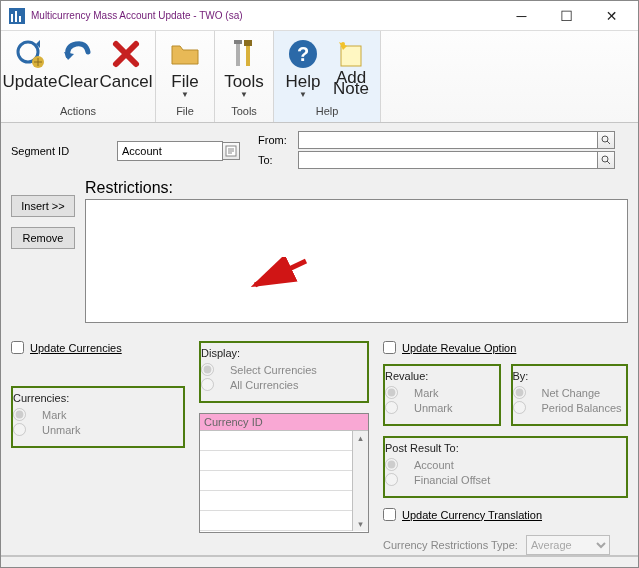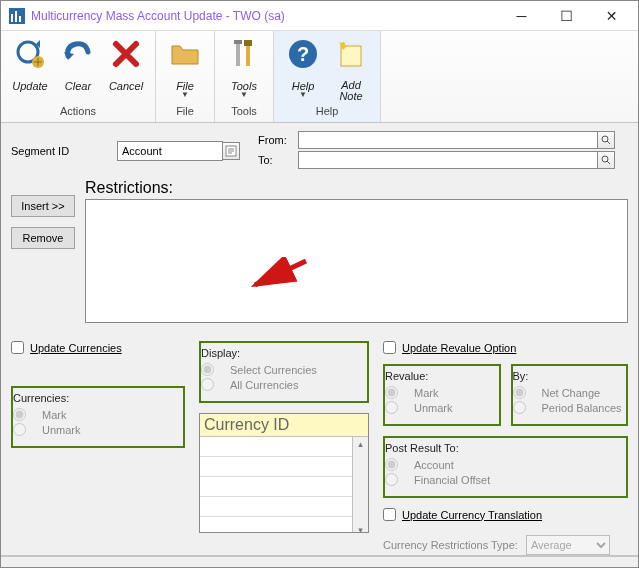--- a/index.html
+++ b/index.html
@@ -1,27 +1,27 @@
 <!DOCTYPE html>
 <html><head>
 <meta charset="utf-8">
 <style>
 * { box-sizing: border-box; margin: 0; padding: 0; }
 body { font-family: "Segoe UI", Tahoma, sans-serif; font-size: 11px; background: #fff; width: 639px; height: 568px; overflow: hidden; border: 1px solid #888; }
 .titlebar { display: flex; align-items: center; height: 30px; background: #fff; border-bottom: 1px solid #ddd; padding: 0 4px 0 8px; }
 .titlebar .app-icon { width: 16px; height: 16px; margin-right: 6px; display: flex; align-items: center; justify-content: center; }
-.titlebar .title { flex: 1; font-size: 12px; color: #8b5cf6; }
+.titlebar .title { flex: 1; font-size: 10px; color: #701a75; }
 .winbtn { width: 45px; height: 28px; display: flex; align-items: center; justify-content: center; color: #222; font-size: 14px; }
 
 .ribbon { display: flex; background: linear-gradient(#fdfdfd,#f7f7f7); border-bottom: 1px solid #c5c5c5; height: 92px; }
 .rgroup { display: flex; flex-direction: column; align-items: stretch; border-right: 1px solid #d6d6d6; padding: 2px 6px 1px; }
 .rgroup .btns { display: flex; gap: 2px; flex: 1; }
 .rbtn { display: flex; flex-direction: column; align-items: center; justify-content: flex-start; width: 46px; padding: 4px 2px 2px; border: 1px solid transparent; border-radius: 3px; cursor: default; }
 .rbtn .ic { width: 32px; height: 32px; display: flex; align-items: center; justify-content: center; }
-.rbtn .lbl { font-size: 11px; color: #222; margin-top: 10px; text-align: center; font-style: italic; }
+.rbtn .lbl { font-size: 17px; color: #222; margin-top: 2px; text-align: center; }
 .rbtn .dd { font-size: 8px; color: #444; line-height: 6px; }
 .grplabel { text-align: center; font-size: 11px; color: #444; height: 16px; }
 
 .content { padding: 0; background: #f0f0f0; height: calc(100% - 30px - 92px - 12px); position: relative; }
 .segrow { display: flex; align-items: center; gap: 6px; padding: 8px 10px 4px; flex-wrap: wrap; }
 .seglabel { width: 100px; font-size: 11px; }
 .segbox { position: relative; display: flex; align-items: center; }
 .segbox input { height: 20px; border: 1px solid #888; padding: 1px 20px 1px 4px; font-size: 11px; }
 .lookup { width: 18px; height: 18px; border: 1px solid #888; background: linear-gradient(#fafafa,#e8e8e8); display: flex; align-items: center; justify-content: center; margin-left: -1px; cursor: default; }
 .lookup svg { width: 12px; height: 12px; }
@@ -42,21 +42,21 @@
 .colL { width: 174px; }
 .colM { width: 170px; }
 .colR { flex: 1; }
 .chk { display: flex; align-items: center; gap: 6px; font-size: 11px; text-decoration: underline; }
 .chk input { width: 13px; height: 13px; }
 .fset { border: 2px solid #4d7c0f; padding: 4px 0 8px; background: #f0f0f0; }
 .fset .ft { font-size: 11px; color: #222; margin-bottom: 4px; }
 .rrow { display: flex; align-items: center; gap: 16px; font-size: 11px; color: #888; margin: 2px 0; }
 .rrow input { accent-color: #888; }
 .grid { border: 1px solid #888; background: #fff; height: 120px; overflow: hidden; }
-.grid .gh { background: #fef9c3; border-bottom: 1px solid #c0c0c0; font-size: 16px; padding: 2px 4px; color: #666; }
+.grid .gh { background: #f9a8d4; border-bottom: 1px solid #c0c0c0; font-size: 11px; padding: 2px 4px; color: #666; }
 .grid .gb { height: 100px; display: flex; }
 .grid .gc { flex: 1; display: flex; flex-direction: column; }
 .grid .gc .cell { height: 20px; border-bottom: 1px solid #dcdcdc; }
 .grid .sb { width: 16px; background: #f0f0f0; border-left: 1px solid #c0c0c0; display: flex; flex-direction: column; justify-content: space-between; align-items: center; font-size: 9px; color: #777; padding: 2px 0; }
 .subrow { display: flex; align-items: center; gap: 8px; font-size: 11px; color: #888; margin-top: 4px; }
 .subrow select { width: 84px; height: 20px; border: 1px solid #aaa; background: #f7f7f7; font-size: 11px; color: #888; }
 
 .arrow { position: absolute; top: 134px; left: 250px; pointer-events: none; }
 
 .statusbar { height: 12px; background: #f0f0f0; border-top: 2px solid #c5c5c5; }

